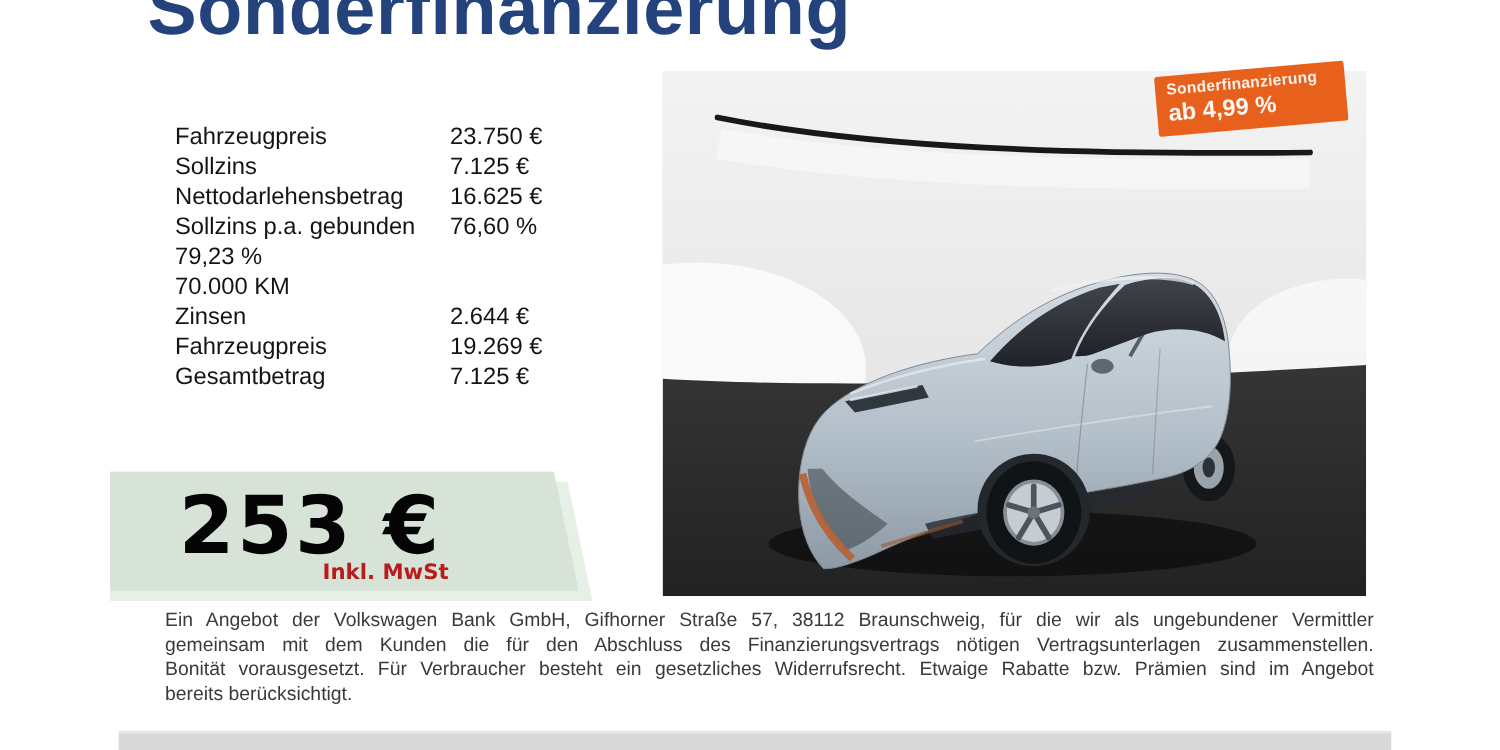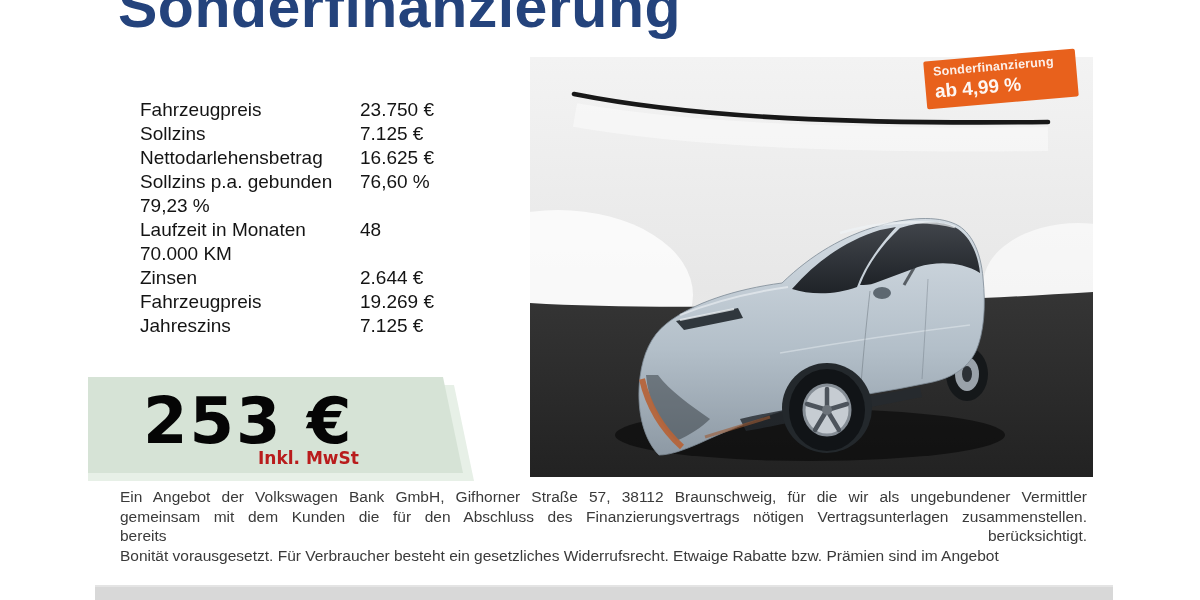--- a/index.html
+++ b/index.html
@@ -53,21 +53,21 @@
     position:absolute;left:925px;top:55px;width:152px;height:48px;
     background:#e8611c;border-radius:2px;
     transform:rotate(-5deg);transform-origin:50% 50%;
     color:#ffffff;padding:5px 9px;box-sizing:border-box;
     line-height:1.1;
   }
   .finance-badge .l1{font-size:12.5px;font-weight:700;opacity:.9;letter-spacing:.2px;}
   .finance-badge .l2{font-size:19px;font-weight:800;margin-top:2px;opacity:.95;}
   
   .disclaimer{
-    position:absolute;left:120px;top:487px;width:967px;
+    position:absolute;left:132px;top:487px;width:967px;
     font-size:15.5px;line-height:19.5px;color:#3a3a3a;
   }
   .disclaimer .dline{text-align:justify;text-align-last:justify;}
   .disclaimer .dline:last-child{text-align-last:left;}
   
   .bottom-bar{
     position:absolute;left:95px;top:585px;width:1018px;height:15px;
     background:#d8d8d8;border-top:2px solid #e4e4e4;box-sizing:border-box;
   }
 </style>
@@ -90,36 +90,32 @@
     <span class="val">16.625 €</span>
   </div>
   <div class="finance-row">
     <span class="lbl">Sollzins p.a. gebunden</span>
     <span class="val">76,60 %</span>
   </div>
   <div class="finance-row">
     <span class="val">79,23 %</span>
   </div>
   <div class="finance-row">
-    <span class="lbl">Laufzeit in Monaten</span>
-    <span class="val">48</span>
-  </div>
-  <div class="finance-row">
     <span class="val">70.000 KM</span>
   </div>
   <div class="finance-row">
     <span class="lbl">Zinsen</span>
     <span class="val">2.644 €</span>
   </div>
   <div class="finance-row">
     <span class="lbl">Fahrzeugpreis</span>
     <span class="val">19.269 €</span>
   </div>
   <div class="finance-row">
-    <span class="lbl">Jahreszins</span>
+    <span class="lbl">Gesamtbetrag</span>
     <span class="val">7.125 €</span>
   </div>
 </div>
 
 <div class="banner-back"></div>
 <div class="banner-main"></div>
 <div class="price-amount">253 €</div>
 <div class="vat-note">Inkl. MwSt</div>
 
 <div class="vehicle-photo">
@@ -216,17 +212,17 @@
 </div>
 
 <div class="finance-badge">
   <div class="l1">Sonderfinanzierung</div>
   <div class="l2">ab 4,99 %</div>
 </div>
 
 <div class="disclaimer">
   <div class="dline">Ein Angebot der Volkswagen Bank GmbH, Gifhorner Straße 57, 38112 Braunschweig, für die wir als ungebundener Vermittler</div>
   <div class="dline">gemeinsam mit dem Kunden die für den Abschluss des Finanzierungsvertrags nötigen Vertragsunterlagen zusammenstellen.</div>
+  <div class="dline">Bonität vorausgesetzt. Für Verbraucher besteht ein gesetzliches Widerrufsrecht. Etwaige Rabatte bzw. Prämien sind im Angebot</div>
   <div class="dline">bereits berücksichtigt.</div>
-  <div class="dline">Bonität vorausgesetzt. Für Verbraucher besteht ein gesetzliches Widerrufsrecht. Etwaige Rabatte bzw. Prämien sind im Angebot</div>
 </div>
 
 <div class="bottom-bar"></div>
 
 </body></html>

